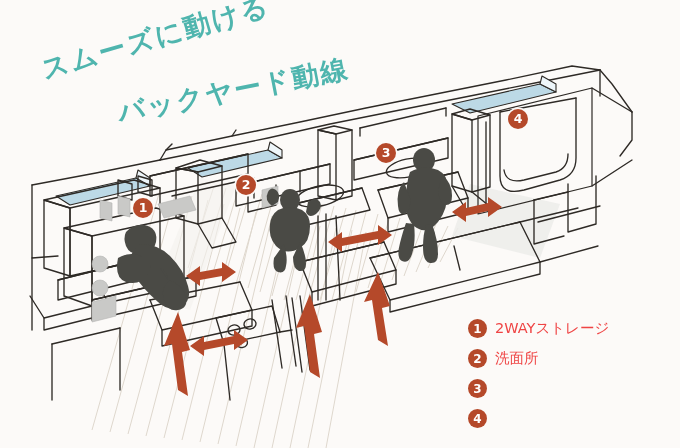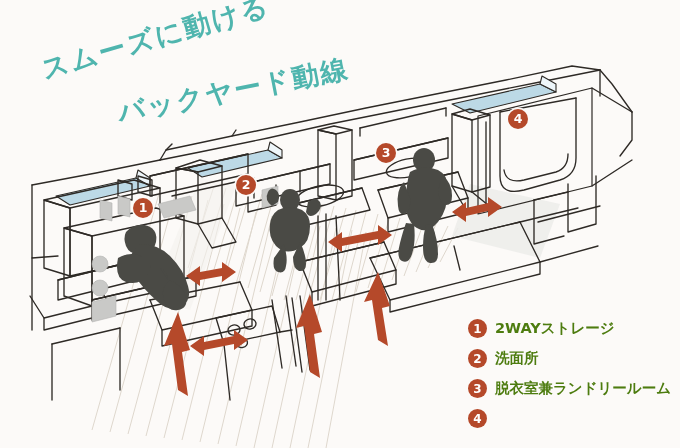--- a/index.html
+++ b/index.html
@@ -31,22 +31,22 @@
   .legend-badge{
     width:19px;height:19px;border-radius:50%;
     background:#b5492a;color:#fff;
     font-size:12px;font-weight:700;
     display:flex;align-items:center;justify-content:center;
     flex:0 0 auto;margin-right:8px;
     font-family:"DejaVu Sans",sans-serif;
     line-height:1;
   }
   .legend-label{
-    font-size:14.5px;color:#4d7c0f;white-space:nowrap;
-    font-family:"DejaVu Sans",sans-serif;font-weight:700;
+    font-size:14.5px;color:#ef4444;white-space:nowrap;
+    font-family:"DejaVu Sans",sans-serif;font-weight:400;
   }
 
   
   .plan-badge{
     position:absolute;width:20px;height:20px;border-radius:50%;
     background:#b5492a;color:#fff;font-size:12.5px;font-weight:700;
     display:flex;align-items:center;justify-content:center;
     font-family:"DejaVu Sans",sans-serif;
     box-shadow:0 0 0 1.5px #fcfaf8;line-height:1;
   }
@@ -338,21 +338,20 @@
     <div class="legend-row">
       <div class="legend-badge">
           <span>2</span>
         </div>
       <div class="legend-label">洗面所</div>
     </div>
     <div class="legend-row">
       <div class="legend-badge">
           <span>3</span>
         </div>
-      <div class="legend-label">脱衣室兼ランドリールーム</div>
     </div>
     <div class="legend-row">
       <div class="legend-badge">
           <span>4</span>
         </div>
     </div>
   </div>
 
 </div>
 

